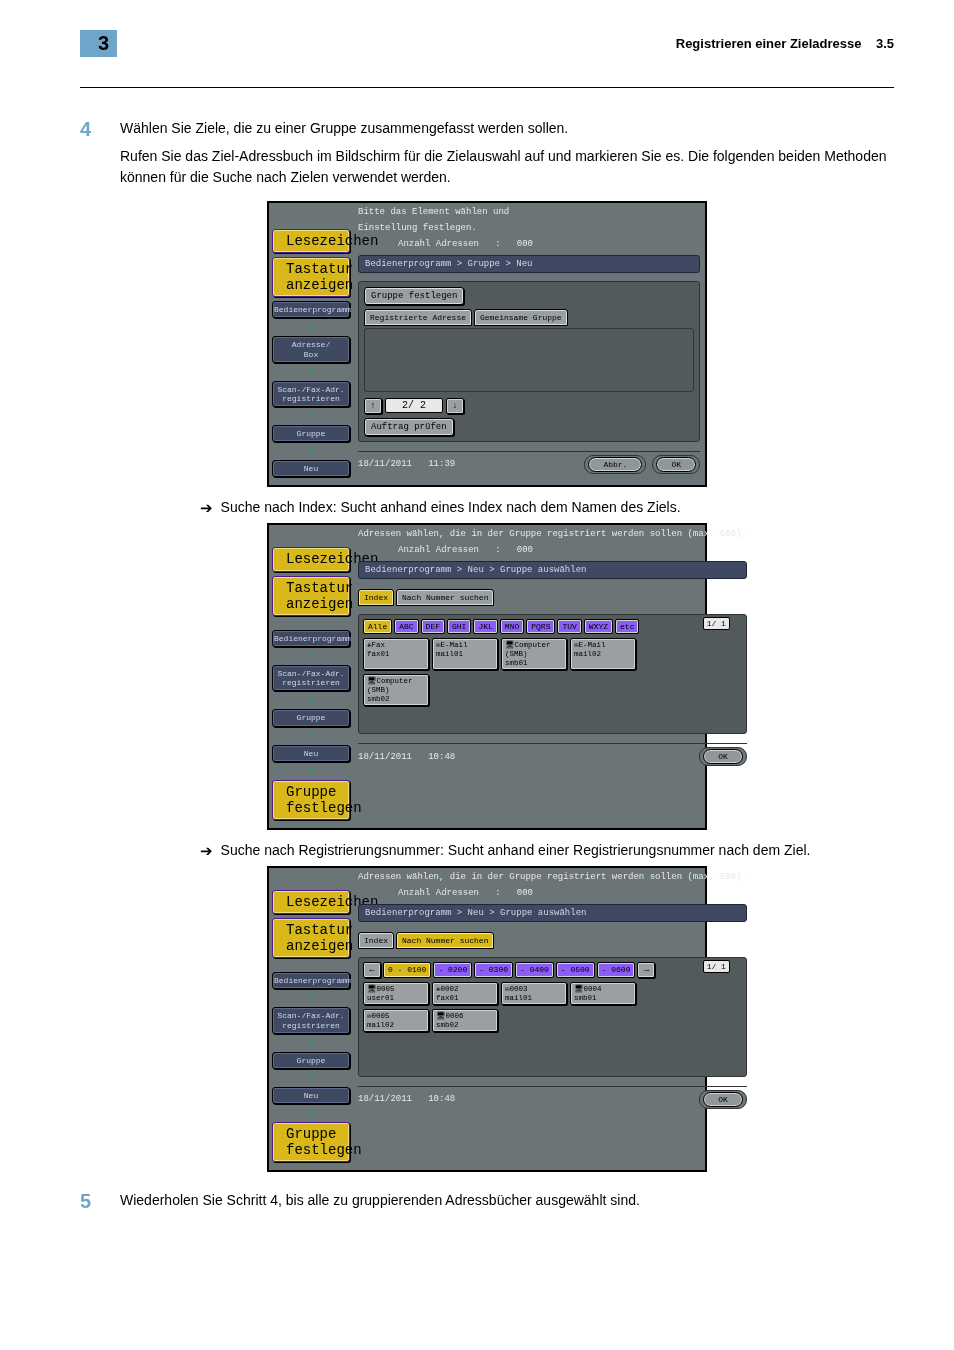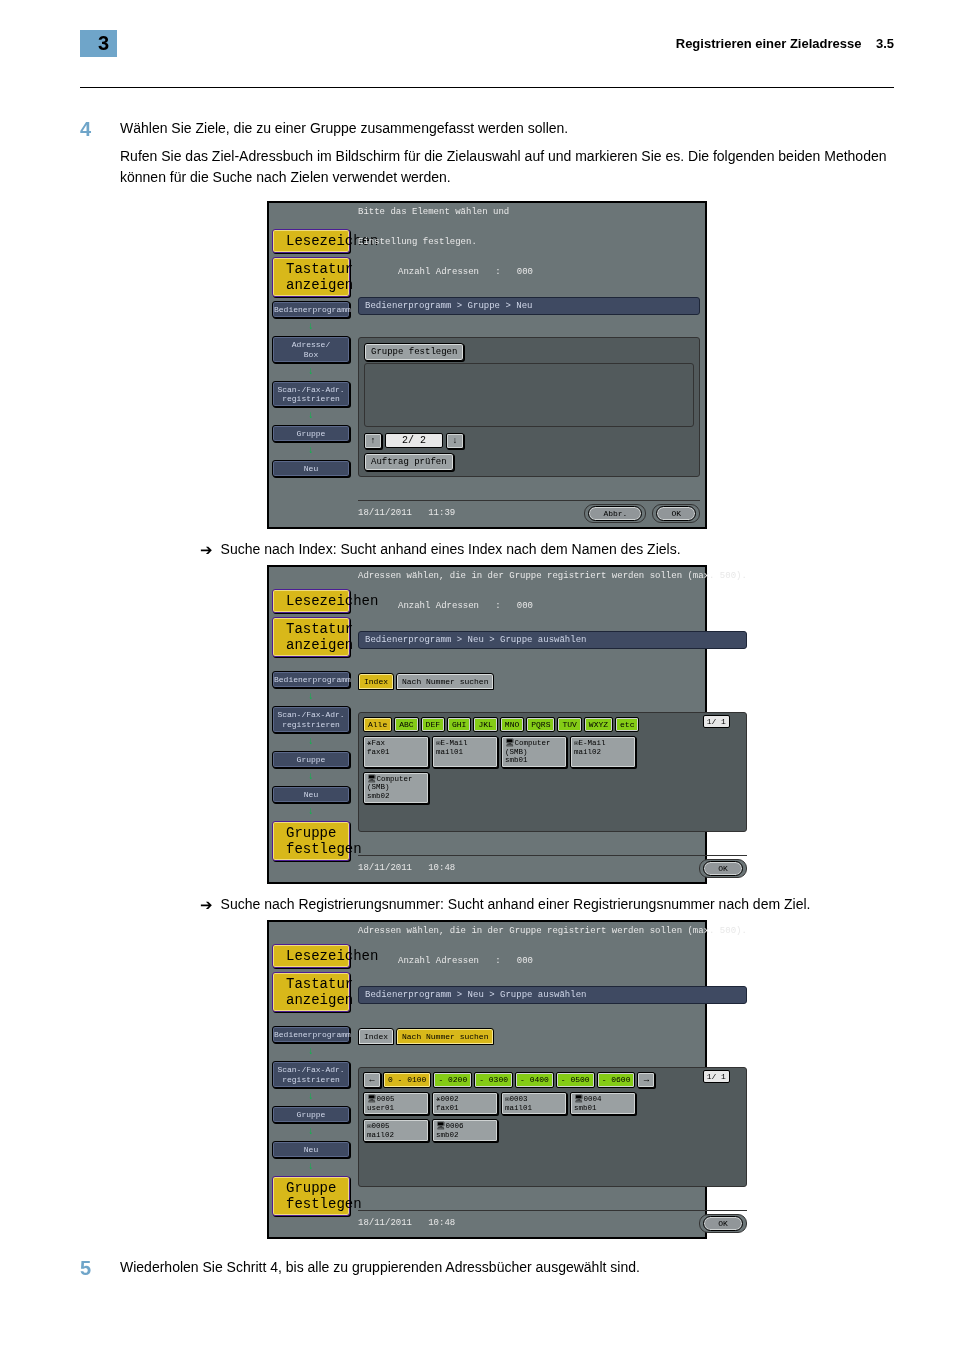--- a/index.html
+++ b/index.html
@@ -114,21 +114,21 @@
     text-align: center;
     font-size: 10px;
     line-height: 10px;
   }
   .maincol {
     flex: 1;
     padding: 4px 5px;
     box-sizing: border-box;
     display: flex;
     flex-direction: column;
-    gap: 20px;
+    gap: 6px;
   }
   .mline { white-space: pre; }
   .bc {
     background: #3f4a62;
     border-radius: 3px;
     padding: 3px 6px;
     color: #cfd6e8;
     border: 1px solid #1e2638;
   }
   .inset {
@@ -166,21 +166,21 @@
     background: #525a5c;
     border: 1px solid #333;
     border-radius: 3px;
     min-height: 54px;
     margin-top: 2px;
     padding: 4px;
     position: relative;
   }
   .idxrow { display: flex; gap: 2px; flex-wrap: wrap; }
   .idxbtn {
-    background: #84cc16;
+    background: #8b5cf6;
     color: #000;
     border: 1px solid #000;
     border-radius: 2px;
     padding: 2px 4px;
     font-size: 8px;
     box-shadow: inset 0 0 0 1px #cfd3d3;
   }
   .idxbtn.sel {
     background: #d8b81a;
     box-shadow: inset 0 0 0 1px #f6e896;
@@ -315,20 +315,24 @@
       <div class="side-dark">Neu</div>
       <div class="sidepad"></div>
     </div>
     <div class="maincol">
       <div class="mline">Bitte das Element wählen und</div>
       <div class="mline">Einstellung festlegen.</div>
       <div class="mline" style="padding-left:40px">Anzahl Adressen   :   000</div>
       <div class="bc">Bedienerprogramm &gt; Gruppe &gt; Neu</div>
       <div class="inset">
         <div class="wbtn">Gruppe festlegen</div>
+        <div class="tabs">
+          <div class="tab">Registrierte Adresse</div>
+          <div class="tab">Gemeinsame Gruppe</div>
+        </div>
         <div class="area"></div>
         <div class="pagebox">
           <span class="navbtn">↑</span>
           <span class="pgnum">2/ 2</span>
           <span class="navbtn">↓</span>
         </div>
         <div style="height:4px"></div>
         <div class="wbtn">Auftrag prüfen</div>
       </div>
       <div class="footer">

